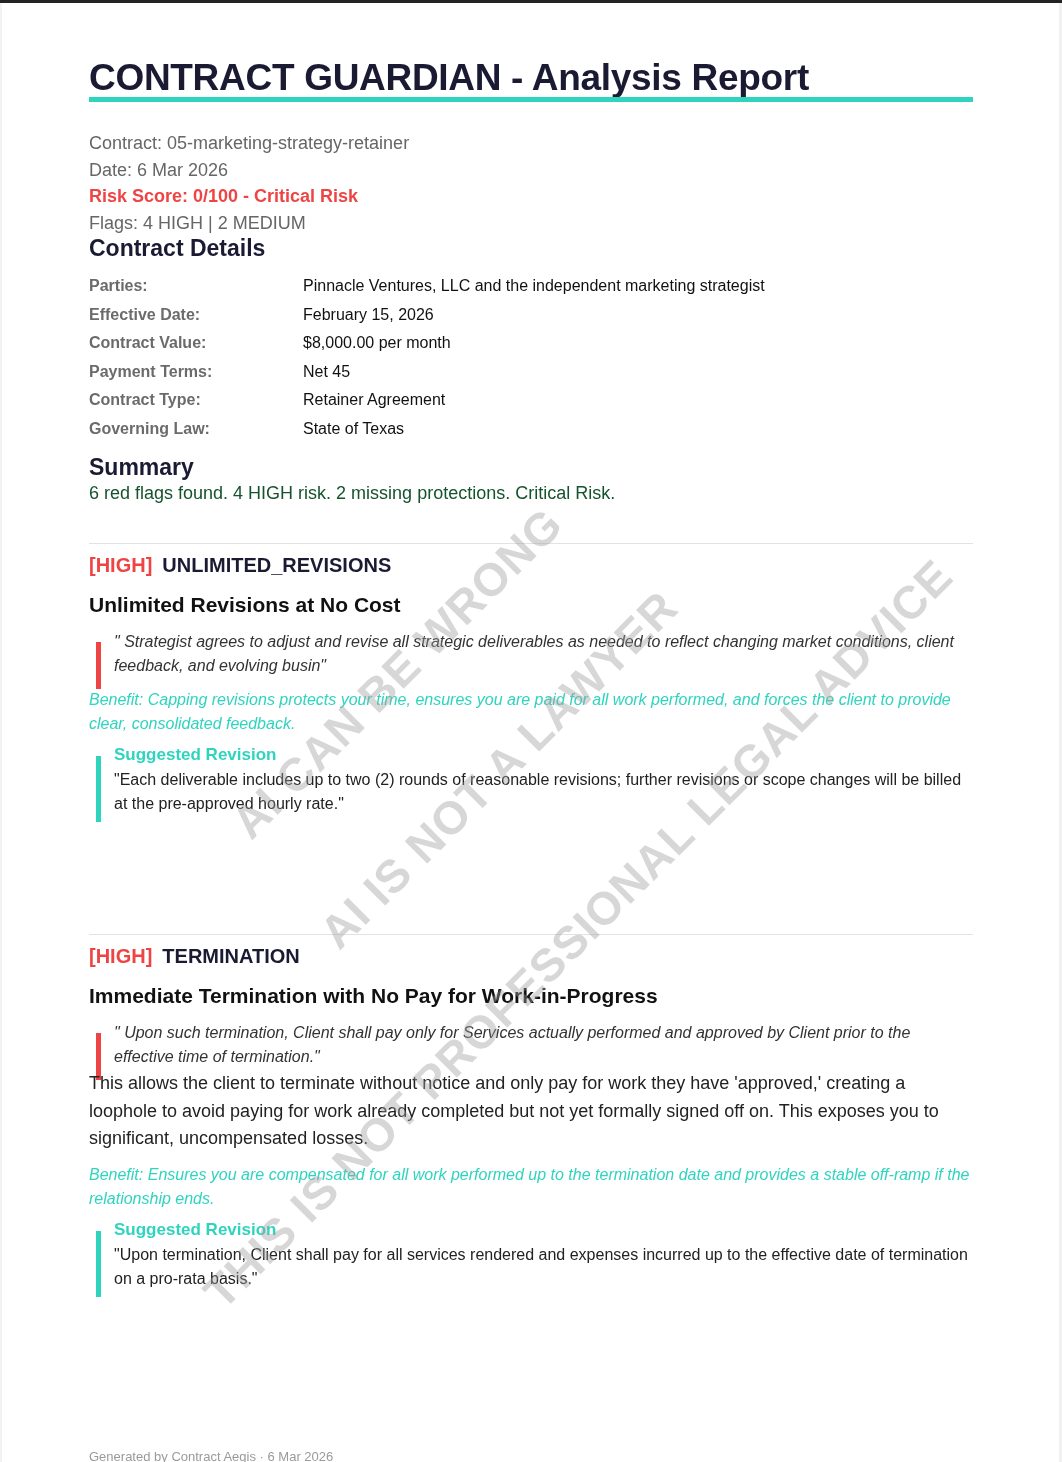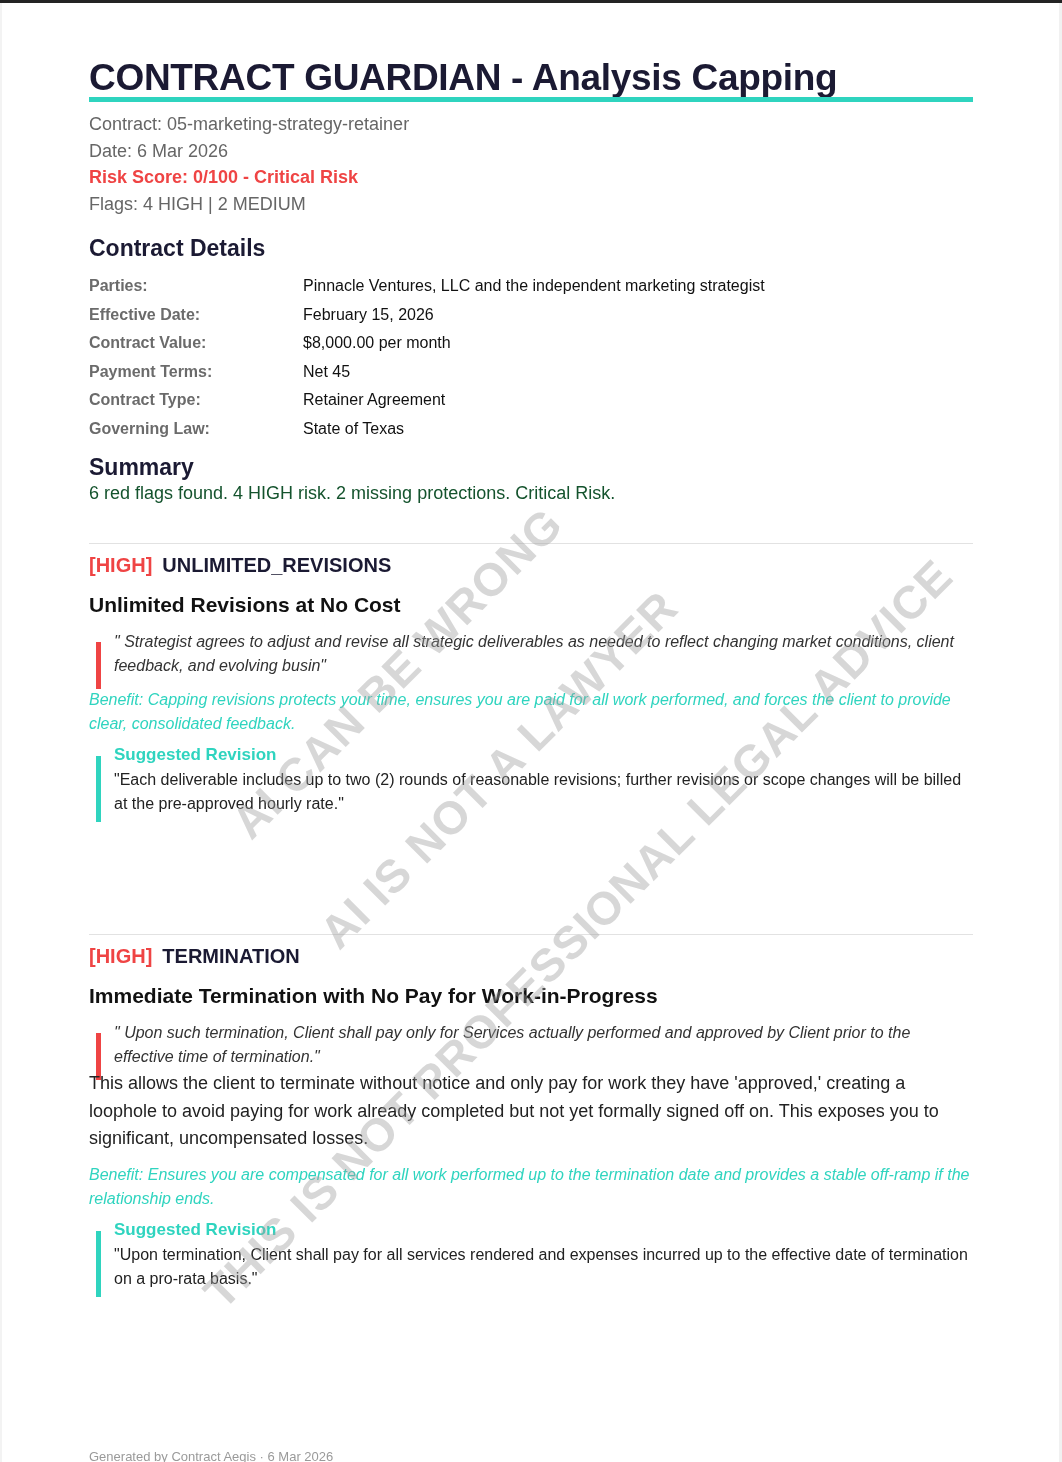--- a/index.html
+++ b/index.html
@@ -46,21 +46,21 @@
     .title-underline {
       position: absolute;
       top: 97px;
       left: 0;
       width: 884px;
       height: 5px;
       background: #2fd4bf;
     }
     .meta {
       position: absolute;
-      top: 111px;
+      top: 130px;
       left: 0;
       font-size: 18px;
       line-height: 26.7px;
       color: #666666;
     }
     .meta .risk { color: #ef4444; font-weight: bold; }
     .h2 {
       position: absolute;
       left: 0;
       font-size: 23px;
@@ -204,21 +204,21 @@
   </style>
 </head>
 <body>
 
 <div class="top-strip"></div>
 <div class="left-edge"></div>
 <div class="right-edge"></div>
 
 <div class="page">
 
-  <h1 class="title">CONTRACT GUARDIAN - Analysis Capping</h1>
+  <h1 class="title">CONTRACT GUARDIAN - Analysis Report</h1>
   <div class="title-underline"></div>
 
   <div class="meta">
     <div>Contract: 05-marketing-strategy-retainer</div>
     <div>Date: 6 Mar 2026</div>
     <div class="risk">Risk Score: 0/100 - Critical Risk</div>
     <div>Flags: 4 HIGH | 2 MEDIUM</div>
   </div>
 
   <h2 class="h2" style="top:234px;">Contract Details</h2>

